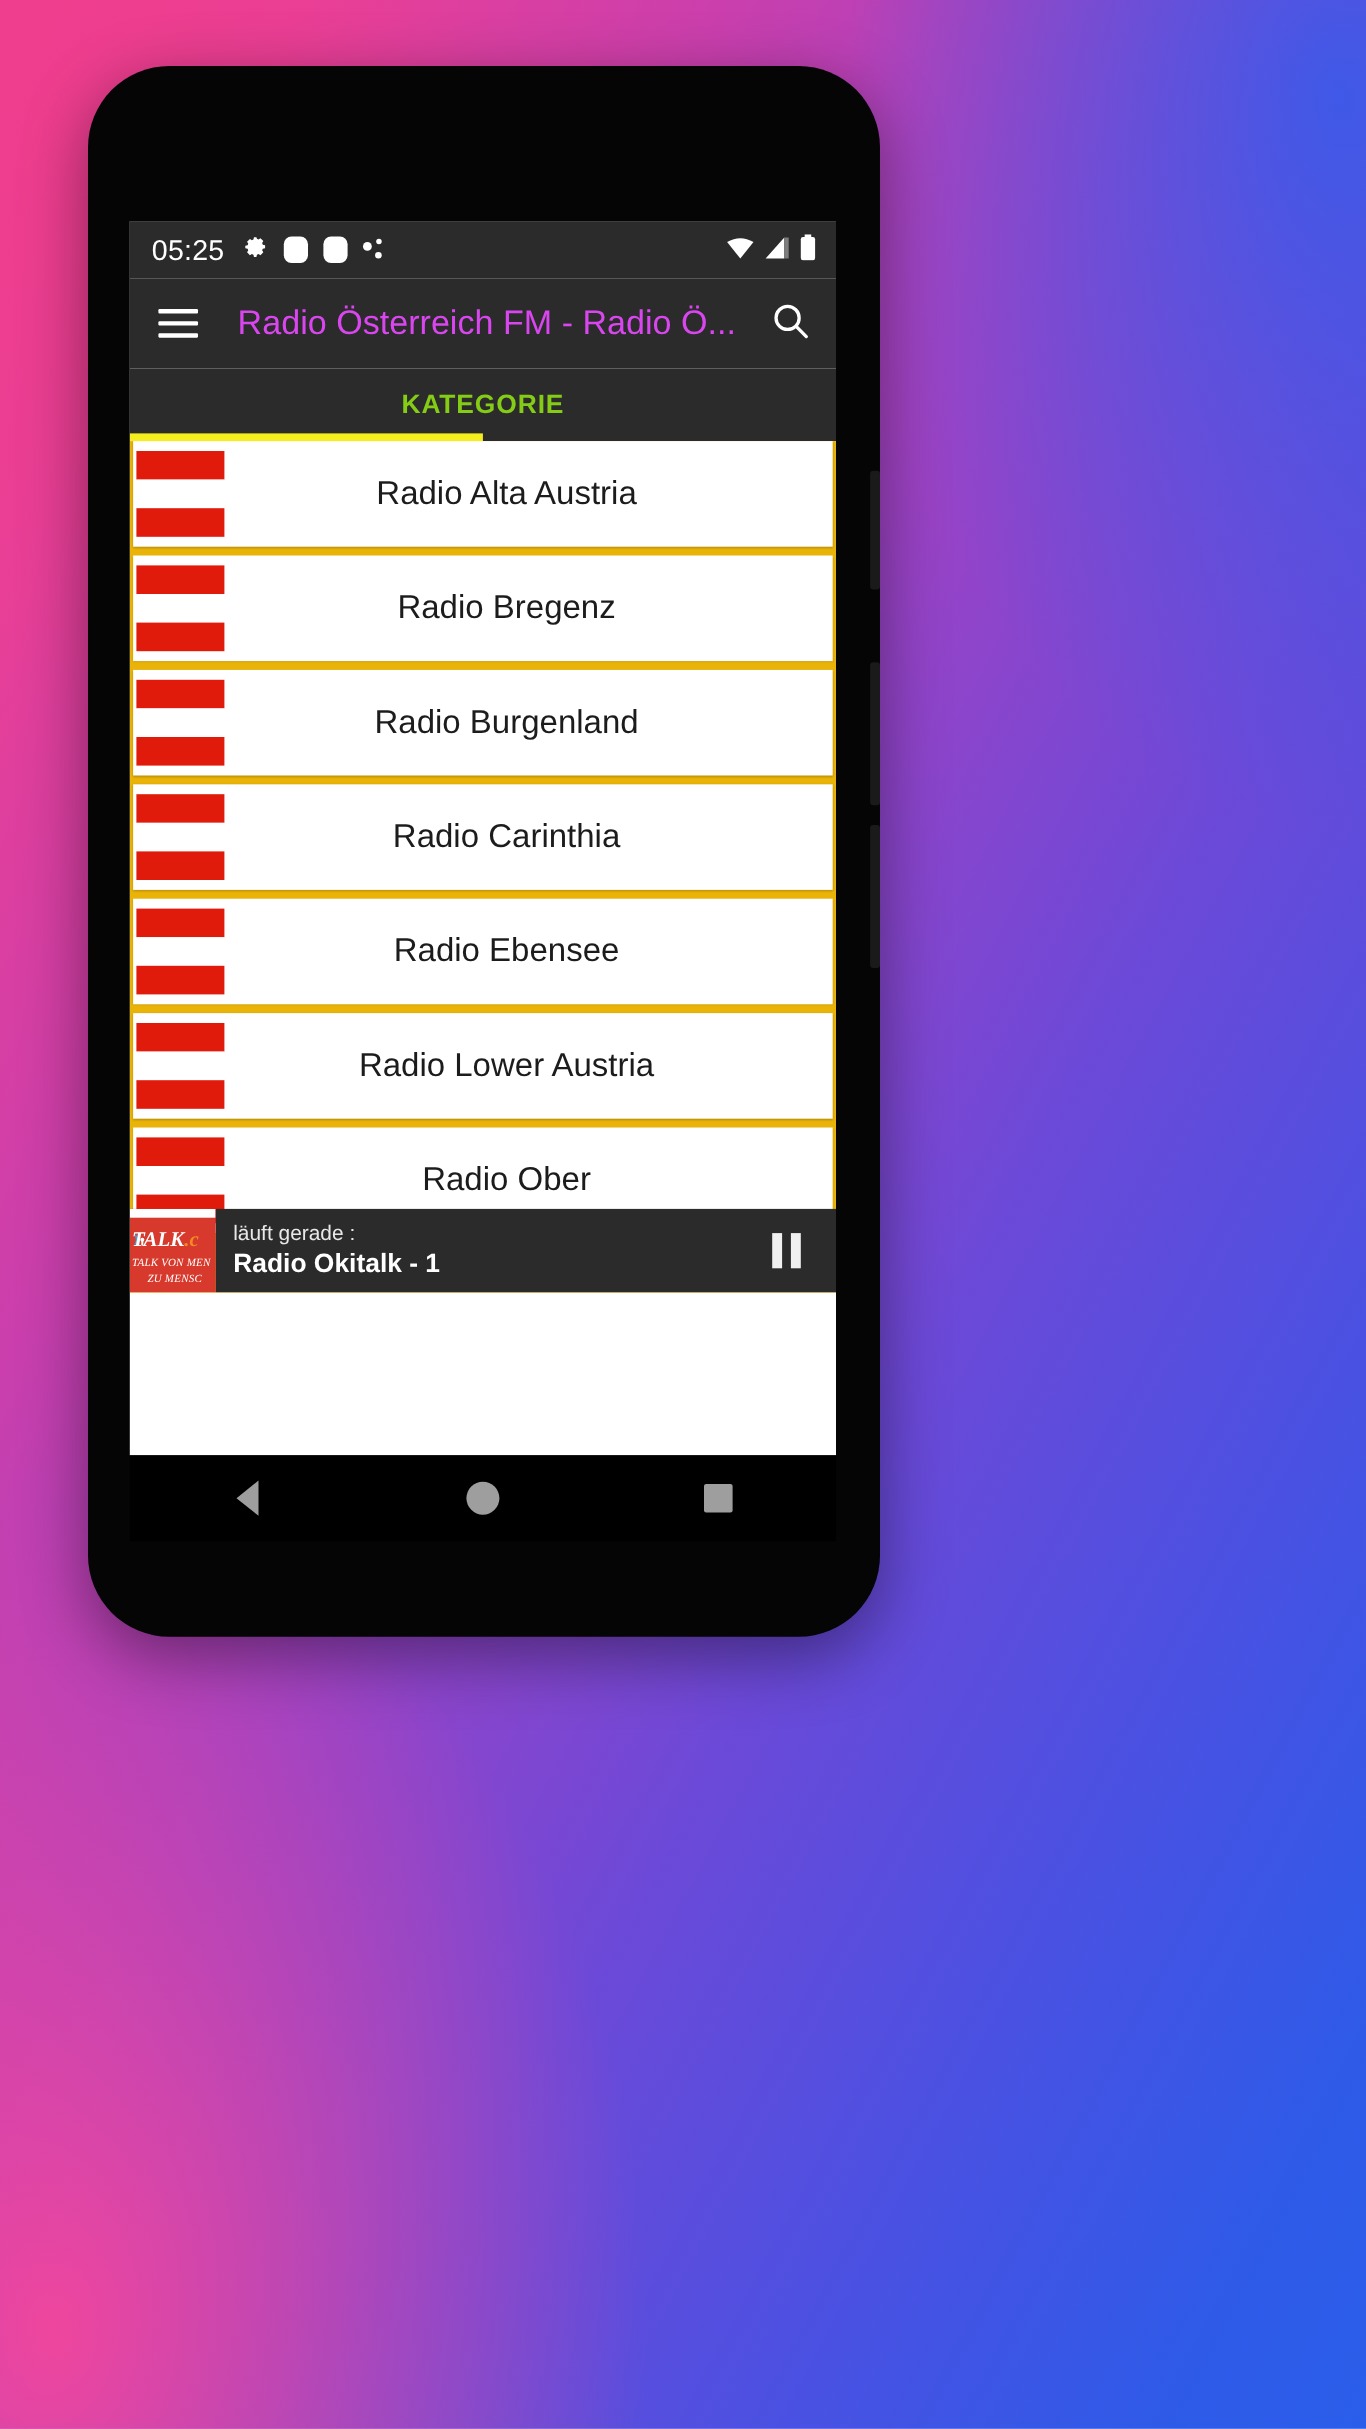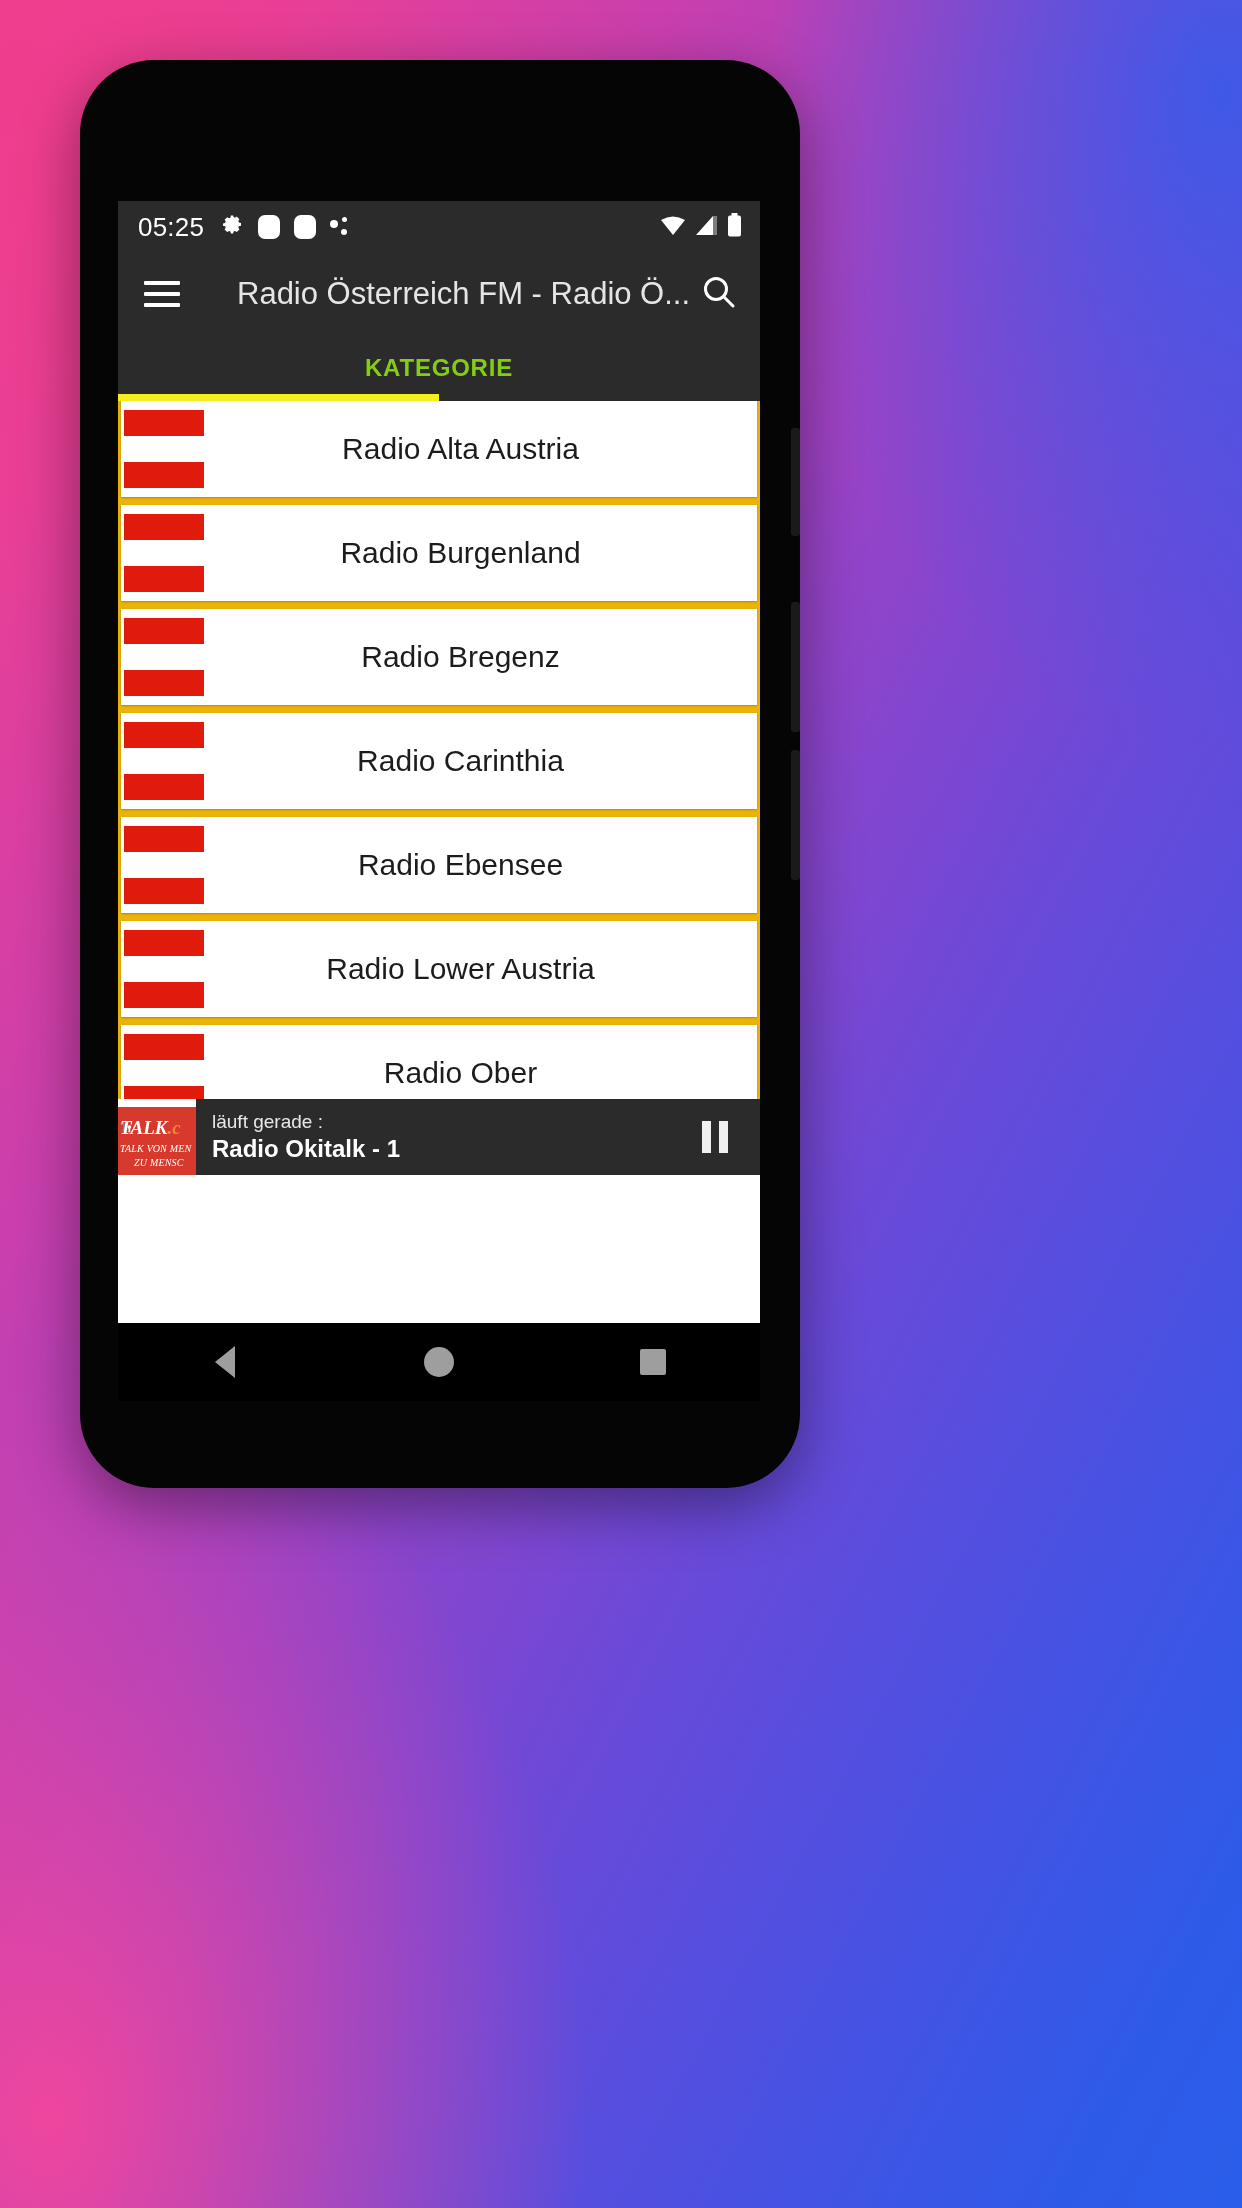--- a/index.html
+++ b/index.html
@@ -126,23 +126,23 @@
   }
   #hamburger { width: 36px; height: 26px; position: relative; cursor: pointer; flex: none; }
   #hamburger i {
     position: absolute; left: 0; width: 36px; height: 4px;
     background: #ffffff; border-radius: 1px; display: block;
   }
   #hamburger i:nth-child(1) { top: 0px; }
   #hamburger i:nth-child(2) { top: 11px; }
   #hamburger i:nth-child(3) { top: 22px; }
   #appbar-title {
-    color: #e5e5e5;
+    color: #d946ef;
     font-size: 31px;
-    margin-left: 57px;
+    margin-left: 36px;
     white-space: nowrap;
     overflow: hidden;
     flex: 1 1 auto;
   }
   #search-icon { flex: none; margin-left: 10px; cursor: pointer; }
 
   
   #tabs {
     height: 66px;
     background: #2b2b2b;
@@ -397,30 +397,30 @@
         </div>
         <div class="station-name">Radio Alta Austria</div>
       </div>
 
       <div class="station-row">
         <div class="flag">
           <span class="band-red"></span>
             <span class="band-white"></span>
             <span class="band-red"></span>
         </div>
+        <div class="station-name">Radio Bregenz</div>
+      </div>
+
+      <div class="station-row">
+        <div class="flag">
+          <span class="band-red"></span>
+            <span class="band-white"></span>
+            <span class="band-red"></span>
+        </div>
         <div class="station-name">Radio Burgenland</div>
-      </div>
-
-      <div class="station-row">
-        <div class="flag">
-          <span class="band-red"></span>
-            <span class="band-white"></span>
-            <span class="band-red"></span>
-        </div>
-        <div class="station-name">Radio Bregenz</div>
       </div>
 
       <div class="station-row">
         <div class="flag">
           <span class="band-red"></span>
             <span class="band-white"></span>
             <span class="band-red"></span>
         </div>
         <div class="station-name">Radio Carinthia</div>
       </div>

